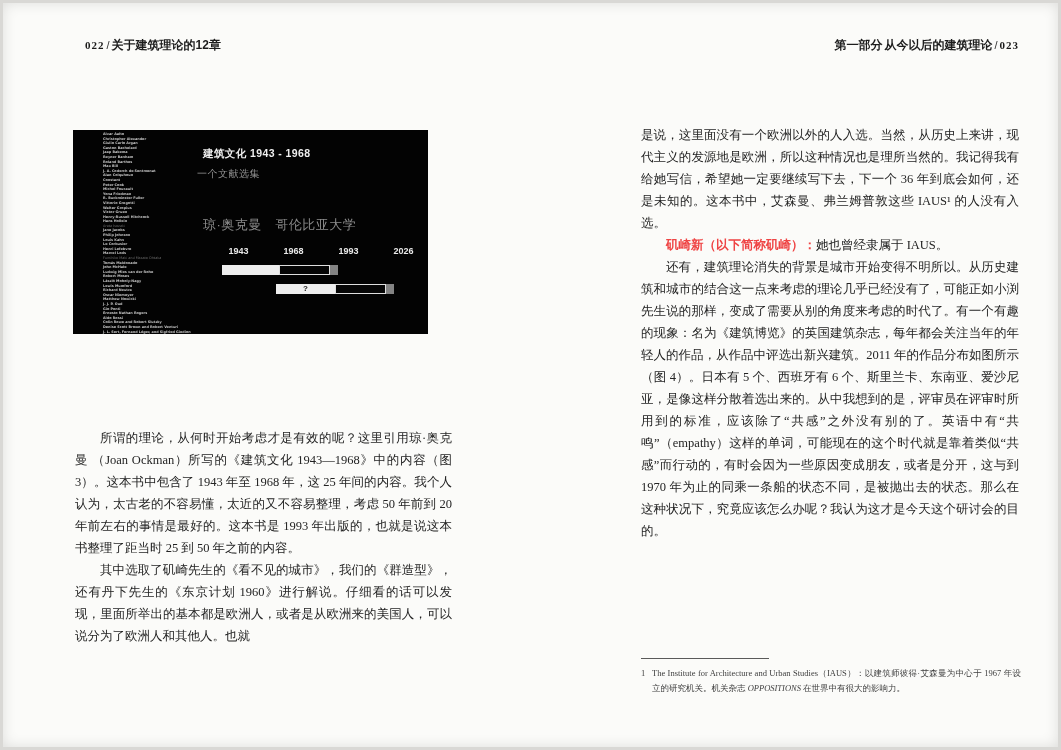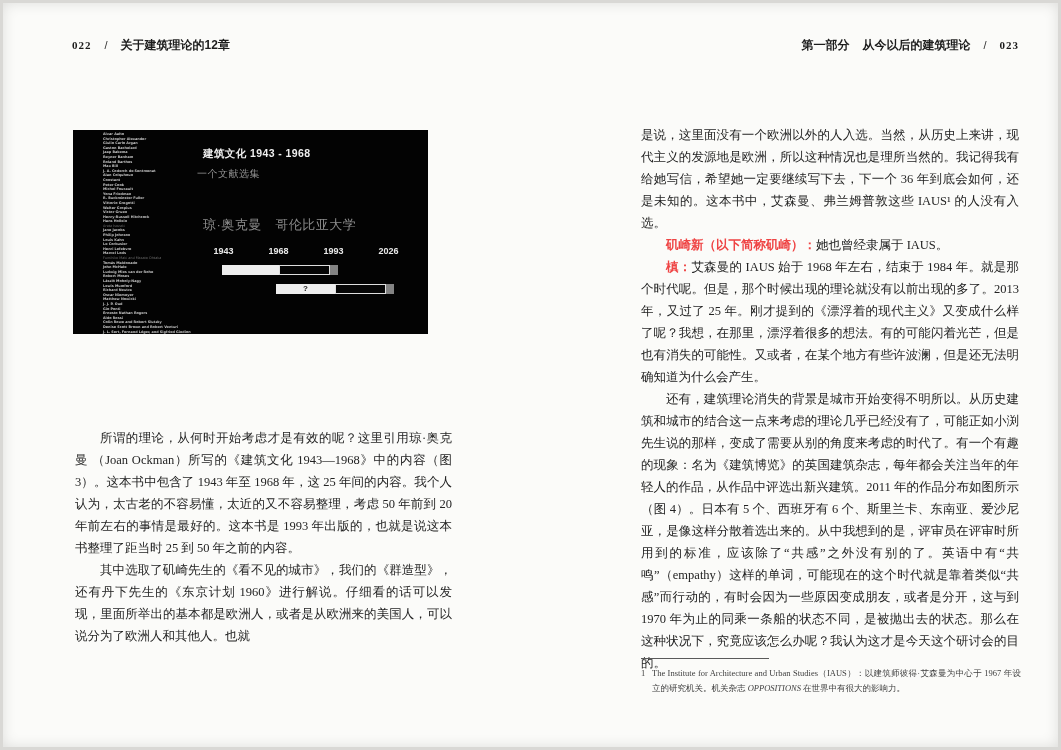--- a/index.html
+++ b/index.html
@@ -7,23 +7,23 @@
     width:1061px;height:750px;position:relative;overflow:hidden;
     background:#d9d8d5;
     font-family:"Liberation Serif","DejaVu Serif",serif;
   }
   .spread{
     position:absolute;inset:3px;background:#fbfbf9;
     box-shadow:inset 0 0 14px rgba(0,0,0,.12);
   }
   
   .page-head{
-    position:absolute;top:34px;display:flex;gap:13px;align-items:baseline;
-    font-family:"Liberation Sans","DejaVu Sans",sans-serif;
-    font-weight:bold;color:#1c1c1c;font-size:12px;
+    position:absolute;top:34px;display:flex;gap:2px;align-items:baseline;
+    font-family:"Liberation Sans","DejaVu Sans",sans-serif;
+    font-weight:bold;color:#1c1c1c;font-size:12px;margin-left:13px;
   }
   .page-head .pagenum{font-size:11px;letter-spacing:1px;font-family:"Liberation Serif",serif;}
   .page-head .sep{font-weight:normal;color:#333;font-size:11px;}
   #head-left{left:69px;}
   #head-right{right:39px;}
   
   .figure{
     position:absolute;left:70px;top:127px;width:355px;height:204px;
     background:#030303;overflow:hidden;
   }
@@ -41,21 +41,21 @@
   .fig-subtitle{
     position:absolute;left:124px;top:37px;
     font-family:"Liberation Sans","DejaVu Sans",sans-serif;
     font-size:10px;color:#959595;letter-spacing:.5px;
   }
   .fig-byline{
     position:absolute;left:130px;top:52px;
     font-family:"Liberation Sans","DejaVu Sans",sans-serif;
     font-size:13px;color:#8d8d8d;letter-spacing:.5px;margin-top:34px;
   }
-  .tl-labels{position:absolute;left:123px;top:116px;display:flex;}
+  .tl-labels{position:absolute;left:138px;top:116px;display:flex;}
   .tl-label{
     width:55px;text-align:center;
     font-family:"Liberation Sans","DejaVu Sans",sans-serif;
     font-weight:bold;font-size:9px;color:#e9e9e9;
   }
   .bar{position:absolute;height:10px;display:flex;}
   #bar1{left:149px;top:135px;}
   #bar2{left:203px;top:154px;}
   .seg{box-sizing:border-box;height:10px;}
   .seg-light{background:#eeeeee;display:flex;align-items:center;justify-content:center;}
@@ -200,21 +200,20 @@
   </div>
 
 
   <div class="body-col" id="left-body">
       <p class="indent">所谓的理论，从何时开始考虑才是有效的呢？这里引用琼·奥克曼 （Joan Ockman）所写的《建筑文化 1943—1968》中的内容（图 3）。这本书中包含了 1943 年至 1968 年，这 25 年间的内容。我个人认为，太古老的不容易懂，太近的又不容易整理，考虑 50 年前到 20 年前左右的事情是最好的。这本书是 1993 年出版的，也就是说这本书整理了距当时 25 到 50 年之前的内容。</p>
       <p class="indent">其中选取了矶崎先生的《看不见的城市》，我们的《群造型》，还有丹下先生的《东京计划 1960》进行解说。仔细看的话可以发现，里面所举出的基本都是欧洲人，或者是从欧洲来的美国人，可以说分为了欧洲人和其他人。也就</p>
     </div>
   <div class="body-col" id="right-body">
       <p class="">是说，这里面没有一个欧洲以外的人入选。当然，从历史上来讲，现代主义的发源地是欧洲，所以这种情况也是理所当然的。我记得我有给她写信，希望她一定要继续写下去，下一个 36 年到底会如何，还是未知的。这本书中，艾森曼、弗兰姆普敦这些 IAUS¹ 的人没有入选。</p>
       <p class="indent"><span class="lead">矶崎新（以下简称矶崎）：</span>她也曾经隶属于 IAUS。</p>
-      <p class="indent"><span class="lead">槙：</span>艾森曼的 IAUS 始于 1968 年左右，结束于 1984 年。就是那个时代呢。但是，那个时候出现的理论就没有以前出现的多了。2013 年，又过了 25 年。刚才提到的《漂浮着的现代主义》又变成什么样了呢？我想，在那里，漂浮着很多的想法。有的可能闪着光芒，但是也有消失的可能性。又或者，在某个地方有些许波澜，但是还无法明确知道为什么会产生。</p>
       <p class="indent">还有，建筑理论消失的背景是城市开始变得不明所以。从历史建筑和城市的结合这一点来考虑的理论几乎已经没有了，可能正如小渕先生说的那样，变成了需要从别的角度来考虑的时代了。有一个有趣的现象：名为《建筑博览》的英国建筑杂志，每年都会关注当年的年轻人的作品，从作品中评选出新兴建筑。2011 年的作品分布如图所示（图 4）。日本有 5 个、西班牙有 6 个、斯里兰卡、东南亚、爱沙尼亚，是像这样分散着选出来的。从中我想到的是，评审员在评审时所用到的标准，应该除了“共感”之外没有别的了。英语中有“共鸣”（empathy）这样的单词，可能现在的这个时代就是靠着类似“共感”而行动的，有时会因为一些原因变成朋友，或者是分开，这与到 1970 年为止的同乘一条船的状态不同，是被抛出去的状态。那么在这种状况下，究竟应该怎么办呢？我认为这才是今天这个研讨会的目的。</p>
     </div>
 
   <div class="footnote">
     <div class="footnote-rule"></div>
     <div class="footnote-body">
       <span class="footnote-marker">1</span>
       <span>The Institute for Architecture and Urban Studies（IAUS）：以建筑师彼得·艾森曼为中心于 1967 年设立的研究机关。机关杂志 </span><span class="journal">OPPOSITIONS</span><span> 在世界中有很大的影响力。</span>
     </div>
   </div>

